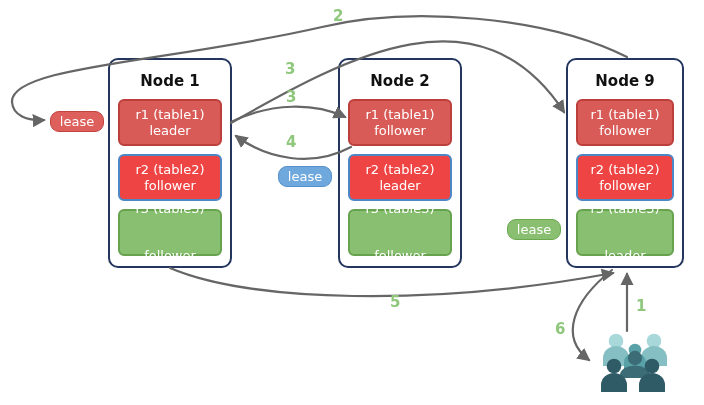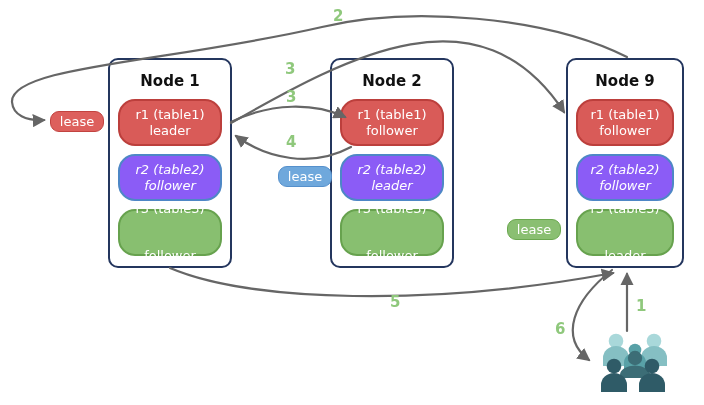--- a/index.html
+++ b/index.html
@@ -13,27 +13,27 @@
   .node {
     position:absolute; top:58px; height:210px; width:124px;
     background:#ffffff; border:2px solid #24365e; border-radius:10px;
     box-sizing:border-box; padding:12px 8px 0 8px; z-index:2;
   }
   .node-title {
     text-align:center; font-weight:bold; font-size:15px; color:#111111;
     height:19px; line-height:19px; margin-bottom:8px;
   }
   .replica {
-    height:47px; border-radius:17px; margin-bottom:8px;
+    height:47px; border-radius:6px; margin-bottom:8px;
     display:flex; flex-direction:column; align-items:center; justify-content:center;
     color:#ffffff; font-size:13px; line-height:16px; text-align:center;
     box-sizing:border-box;
   }
   .replica.red   { background:#d95b58; border:2px solid #bc3f3c; }
-  .replica.blue  { background:#8b5cf6; border:2px solid #4e87c6;font-style:italic; }
+  .replica.blue  { background:#ef4444; border:2px solid #4e87c6; }
   .replica.green { background:#88bf70; border:2px solid #67a24e;gap:31px; }
 
   .lease {
     position:absolute; width:54px; height:21px; border-radius:9px;
     display:flex; align-items:center; justify-content:center;
     color:#ffffff; font-size:13px; box-sizing:border-box; z-index:6;
   }
   .lease.red   { background:#dd605d; border:1.5px solid #c24340; left:50px;  top:111px; }
   .lease.blue  { background:#6fa8dc; border:1.5px solid #5590cc; left:278px; top:166px; }
   .lease.green { background:#8abf72; border:1.5px solid #6aa84f; left:507px; top:219px; }
@@ -63,21 +63,21 @@
     <div class="replica blue">
       <span>r2 (table2)</span>
       <span>follower</span>
     </div>
     <div class="replica green">
       <span>r3 (table3)</span>
       <span>follower</span>
     </div>
   </div>
 
-  <div class="node" style="left:330px;">
+  <div class="node" style="left:338px;">
     <div class="node-title">Node 2</div>
     <div class="replica red">
       <span>r1 (table1)</span>
       <span>follower</span>
     </div>
     <div class="replica blue">
       <span>r2 (table2)</span>
       <span>leader</span>
     </div>
     <div class="replica green">

